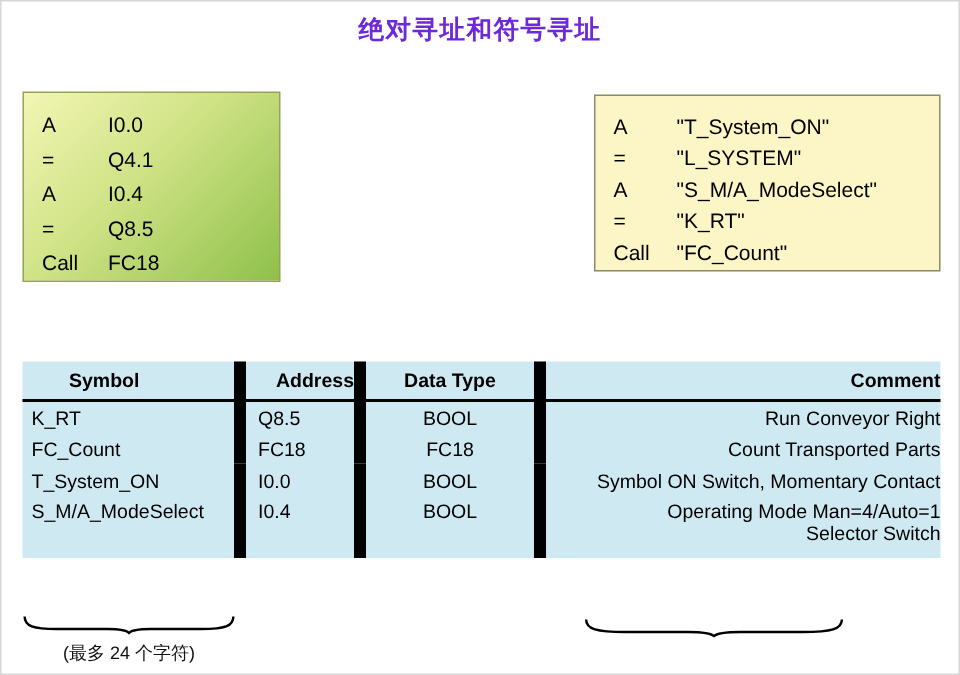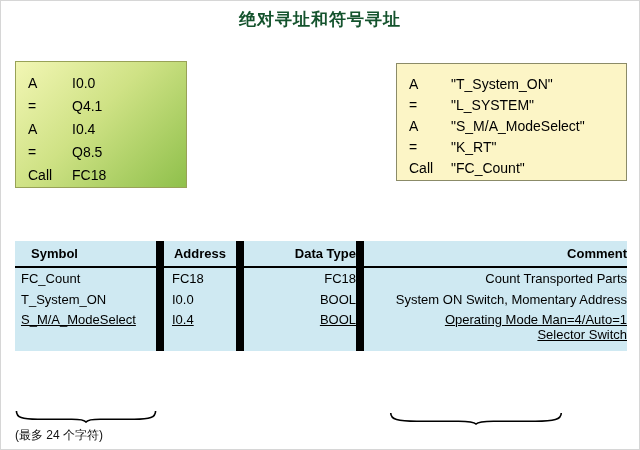--- a/index.html
+++ b/index.html
@@ -3,21 +3,21 @@
 <meta charset="utf-8">
 <style>
   * { margin:0; padding:0; box-sizing:border-box; }
   body { background:#fff; font-family:"Liberation Sans", sans-serif; }
   .page {
     position:relative; width:640px; height:450px; background:#ffffff;
     border:1px solid #d6d6d6; overflow:hidden; color:#000;
   }
   .title {
     position:absolute; top:7px; left:0; right:0; text-align:center;
-    font-size:17px; font-weight:bold; letter-spacing:1px; color:#14532d;
+    font-size:17px; font-weight:bold; letter-spacing:1px; color:#6d28d9;
   }
   .code-box { position:absolute; padding:9px 0 6px 12px; font-size:14px; }
   .code-absolute {
     left:14px; top:60px; width:172px; height:127px;
     background:linear-gradient(135deg,#f2f6b4 0%, #cfe285 45%, #8fc04b 100%);
     border:1px solid #98a257;
   }
   .code-symbolic {
     left:395px; top:62px; width:231px; height:118px;
     background:#fcf5c6; border:1px solid #8b8b68;
@@ -30,35 +30,35 @@
   .sym-table { position:absolute; left:14px; top:240px; width:612px; }
   table { width:100%; border-collapse:collapse; background:#cfe9f2; }
   col.c-bar { width:8px; }
   col.c-symbol { width:141px; }
   col.c-address { width:72px; }
   col.c-type { width:112px; }
   th, td { font-size:13px; }
   th { font-weight:bold; height:26px; border-bottom:2px solid #000; }
   td { height:21px; padding-top:1px; }
   td.bar, th.bar { background:#000; padding:0; }
-  th.col-symbol { text-align:left; padding-left:16px; }
+  th.col-symbol { text-align:left; padding-left:31px; }
   td.col-symbol { text-align:left; padding-left:6px; }
-  th.col-address { text-align:center;margin-left:12px; }
+  th.col-address { text-align:right;margin-left:12px; }
   td.col-address { text-align:left; padding-left:8px; }
-  .col-type { text-align:right; }
+  .col-type { text-align:center; }
   th.col-comment, td.col-comment { text-align:right; padding-left:9px; }
   td.col-comment { white-space:pre-line; }
-  tr.tall td { height:42px; vertical-align:top; padding-top:3px;text-decoration:underline; }
+  tr.tall td { height:42px; vertical-align:top; padding-top:3px; }
 
   .brace { position:absolute; }
   .brace svg { display:block; width:100%; height:100%; }
   .brace path { fill:none; stroke:#000; stroke-width:1.6; vector-effect:non-scaling-stroke; }
   .brace-left { left:14px; top:409px; width:142px; height:13px; }
   .brace-right { left:388px; top:411px; width:174px; height:13px; }
-  .caption { position:absolute; font-size:12px; color:#111; }
+  .caption { position:absolute; font-size:12px; text-align:center; color:#111; }
   .caption-left { left:14px; top:426px; width:142px; }
   .caption-right { left:388px; top:428px; width:174px; }
 </style>
 </head>
 <body>
 
 <div class="page">
 
   <div class="title">绝对寻址和符号寻址</div>
 
@@ -123,36 +123,45 @@
           <tr>
         <th class="col-symbol">Symbol</th>
         <th class="bar"></th>
         <th class="col-address">Address</th>
         <th class="bar"></th>
         <th class="col-type">Data Type</th>
         <th class="bar"></th>
         <th class="col-comment">Comment</th>
       </tr>
       <tr>
+        <td class="col-symbol">K_RT</td>
+        <td class="bar"></td>
+        <td class="col-address">Q8.5</td>
+        <td class="bar"></td>
+        <td class="col-type">BOOL</td>
+        <td class="bar"></td>
+        <td class="col-comment">Run Conveyor Right</td>
+      </tr>
+      <tr>
         <td class="col-symbol">FC_Count</td>
         <td class="bar"></td>
         <td class="col-address">FC18</td>
         <td class="bar"></td>
         <td class="col-type">FC18</td>
         <td class="bar"></td>
         <td class="col-comment">Count Transported Parts</td>
       </tr>
       <tr>
         <td class="col-symbol">T_System_ON</td>
         <td class="bar"></td>
         <td class="col-address">I0.0</td>
         <td class="bar"></td>
         <td class="col-type">BOOL</td>
         <td class="bar"></td>
-        <td class="col-comment">System ON Switch, Momentary Address</td>
+        <td class="col-comment">Symbol ON Switch, Momentary Contact</td>
       </tr>
       <tr class="tall">
         <td class="col-symbol">S_M/A_ModeSelect</td>
         <td class="bar"></td>
         <td class="col-address">I0.4</td>
         <td class="bar"></td>
         <td class="col-type">BOOL</td>
         <td class="bar"></td>
         <td class="col-comment">Operating Mode Man=4/Auto=1
 Selector Switch</td>

